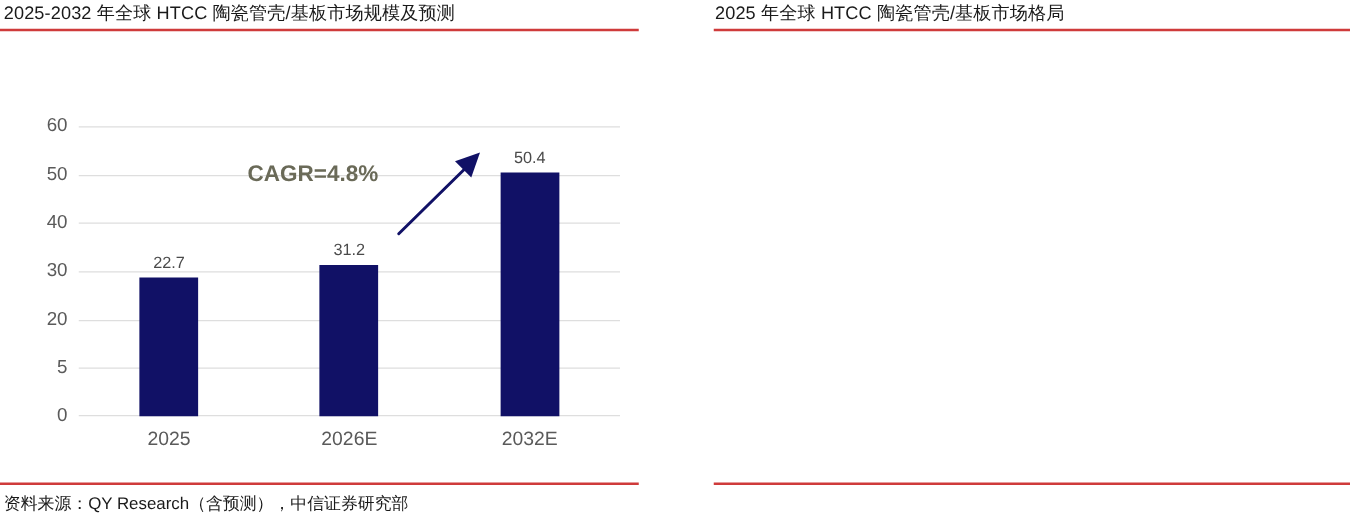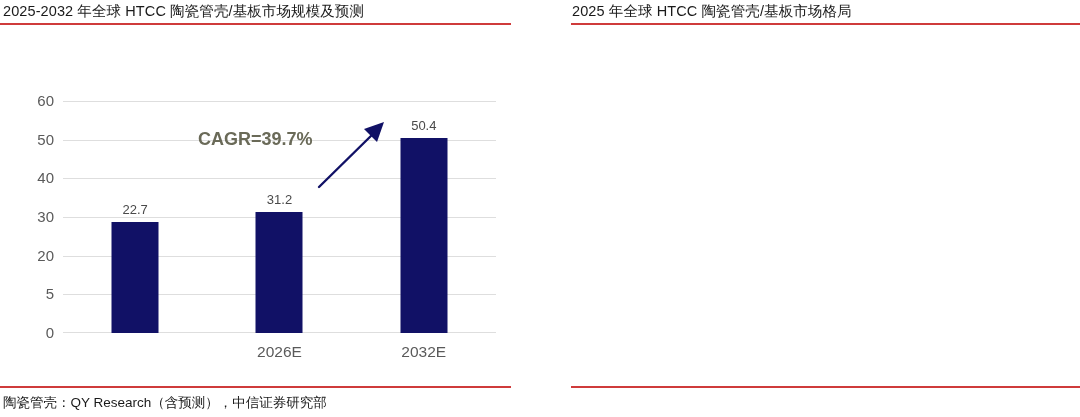--- a/index.html
+++ b/index.html
@@ -215,31 +215,32 @@
       <div class="bar-slot" style="left:144.33px; width:144.33px">
         <div class="bar" style="height:120.64px"></div>
         <div class="bar-value" style="bottom:125.7px">31.2</div>
       </div>
       <div class="bar-slot" style="left:288.66px; width:144.33px">
         <div class="bar" style="height:194.88px"></div>
         <div class="bar-value" style="bottom:199.9px">50.4</div>
       </div>
     </div>
 
+    <div class="xtick" style="left:63px;   width:144.33px">2025</div>
     <div class="xtick" style="left:207.3px; width:144.33px">2026E</div>
     <div class="xtick" style="left:351.6px; width:144.33px">2032E</div>
 
-    <div class="cagr-label">CAGR=39.7%</div>
+    <div class="cagr-label">CAGR=4.8%</div>
     <svg class="cagr-arrow" width="72" height="72" viewBox="0 0 72 72">
       <line x1="3" y1="69" x2="60" y2="13" stroke="#111166" stroke-width="2.4" stroke-linecap="round"></line>
       <polygon points="68,4 48,11 61,24" fill="#111166"></polygon>
     </svg>
 
     <div class="rule-bottom"></div>
-    <div class="source-note">陶瓷管壳：QY Research（含预测），中信证券研究部</div>
+    <div class="source-note">资料来源：QY Research（含预测），中信证券研究部</div>
   </div>
 
   <div class="panel panel-right">
 
     <div class="panel-title">2025 年全球 HTCC 陶瓷管壳/基板市场格局</div>
     <div class="rule-top"></div>
 
     <div class="rule-bottom"></div>
   </div>
 </div>

